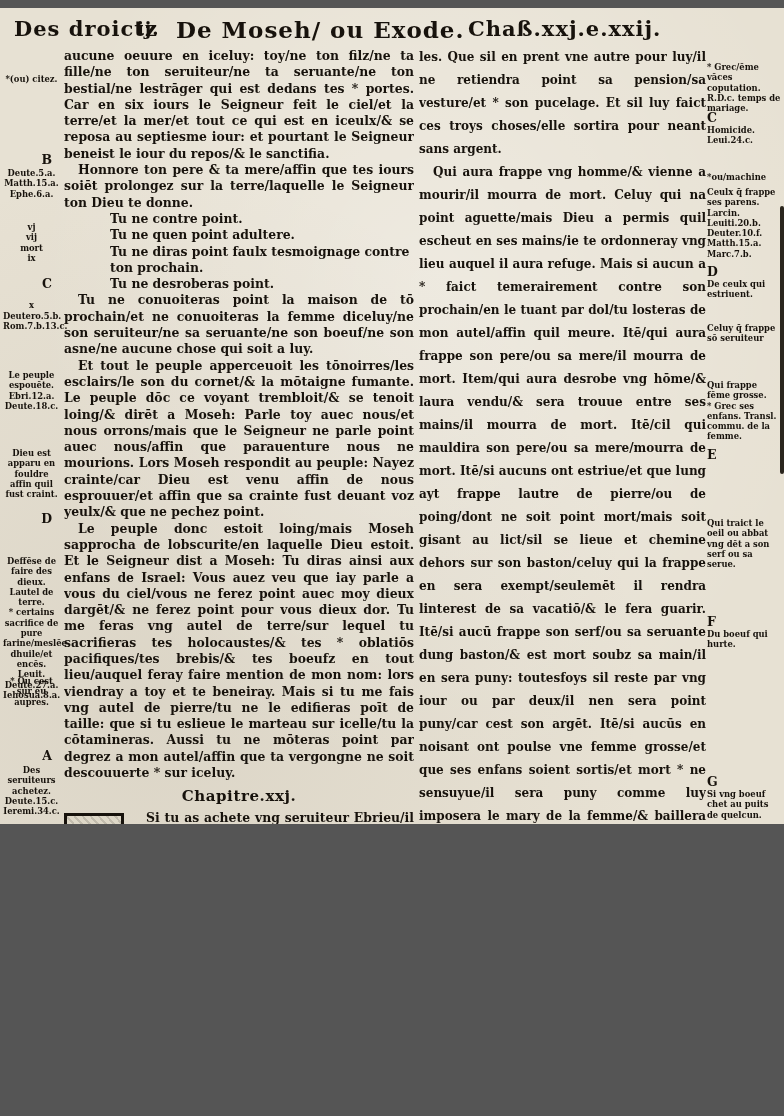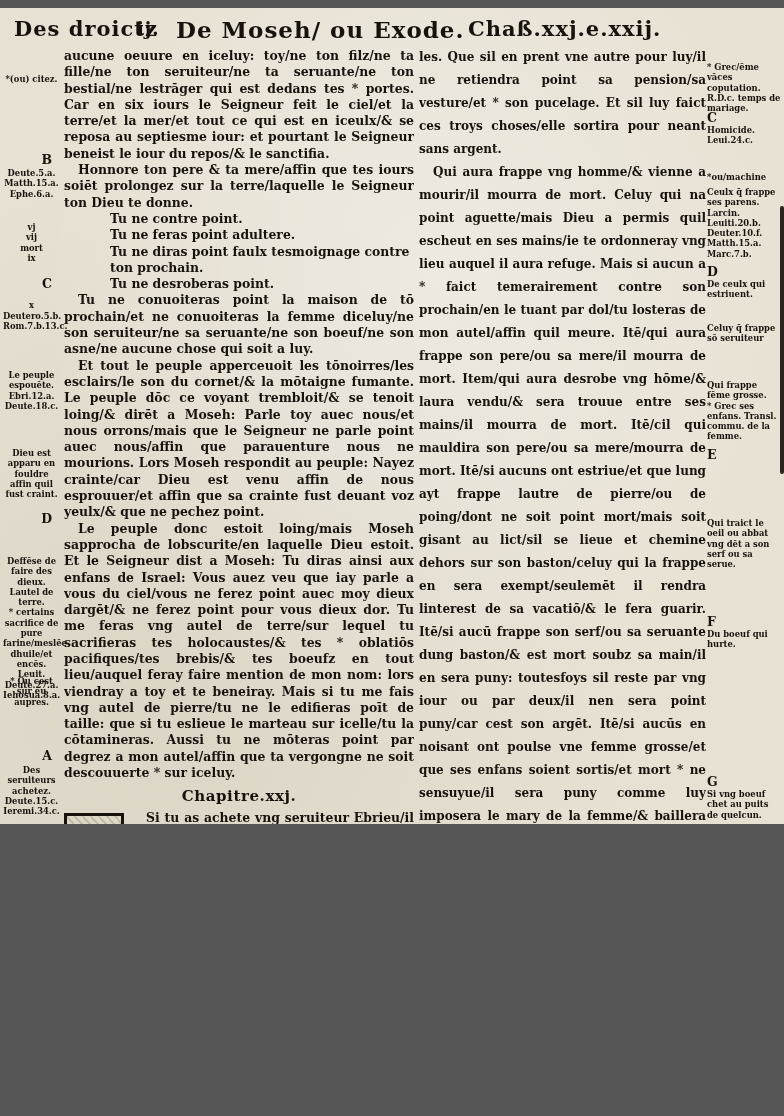--- a/index.html
+++ b/index.html
@@ -80,21 +80,21 @@
   <div class="note lnote" style="top:757px">Des seruiteurs achetez.
 Deute.15.c.
 Ieremi.34.c.</div>
   <div class="note lnote mletter" style="top:968px">B</div>
   <div class="note lnote" style="top:982px">La fille vēdue pour seruāte.</div>
 
   <div class="col col-left">
     <p class="para-cont">aucune oeuure en iceluy: toy/ne ton filz/ne ta fille/ne ton seruiteur/ne ta seruante/ne ton bestial/ne lestrāger qui est dedans tes * portes. Car en six iours le Seigneur feit le ciel/et la terre/et la mer/et tout ce qui est en iceulx/&amp; se reposa au septiesme iour: et pourtant le Seigneur beneist le iour du repos/&amp; le sanctifia.</p>
     <p class="para">Honnore ton pere &amp; ta mere/affin que tes iours soiēt prolongez sur la terre/laquelle le Seigneur ton Dieu te donne.</p>
     <div class="cmd">Tu ne contre point.</div>
-    <div class="cmd">Tu ne feras point adultere.</div>
+    <div class="cmd">Tu ne quen point adultere.</div>
     <div class="cmd">Tu ne diras point faulx tesmoignage contre ton prochain.</div>
     <div class="cmd">Tu ne desroberas point.</div>
     <p class="para">Tu ne conuoiteras point la maison de tō prochain/et ne conuoiteras la femme diceluy/ne son seruiteur/ne sa seruante/ne son boeuf/ne son asne/ne aucune chose qui soit a luy.</p>
     <p class="para">Et tout le peuple apperceuoit les tōnoirres/les esclairs/le son du cornet/&amp; la mōtaigne fumante. Le peuple dōc ce voyant trembloit/&amp; se tenoit loing/&amp; dirēt a Moseh: Parle toy auec nous/et nous orrons/mais que le Seigneur ne parle point auec nous/affin que parauenture nous ne mourions. Lors Moseh respondit au peuple: Nayez crainte/car Dieu est venu affin de nous esprouuer/et affin que sa crainte fust deuant voz yeulx/&amp; que ne pechez point.</p>
     <p class="para">Le peuple donc estoit loing/mais Moseh sapprocha de lobscurite/en laquelle Dieu estoit. Et le Seigneur dist a Moseh: Tu diras ainsi aux enfans de Israel: Vous auez veu que iay parle a vous du ciel/vous ne ferez point auec moy dieux dargēt/&amp; ne ferez point pour vous dieux dor. Tu me feras vng autel de terre/sur lequel tu sacrifieras tes holocaustes/&amp; tes * oblatiōs pacifiques/tes brebis/&amp; tes boeufz en tout lieu/auquel feray faire mention de mon nom: lors viendray a toy et te beneiray. Mais si tu me fais vng autel de pierre/tu ne le edifieras poīt de taille: que si tu eslieue le marteau sur icelle/tu la cōtamineras. Aussi tu ne mōteras point par degrez a mon autel/affin que ta vergongne ne soit descouuerte * sur iceluy.</p>
     <div class="chapter">Chapitre.xxj.</div>
     <p class="para-cont">
       <span class="initial">C</span>
     </p>
     <p class="para">Si tu as achete vng seruiteur Ebrieu/il te seruira six ans/et au septiesme il sortira franc pour neant. Sil est venu seulet/quil sorte seulet: sil a femme/sa femme aussi sorte auec luy. Si son seigneur luy a dōne feme/laquelle luy ait enfante filz ou filles/la femme &amp; les enfans dicelle seront a son seigneur: mais luy/il sortira seulet. Que si le seruiteur dist: Ie ayme mon seigneur/ma femme/&amp; mes enfans/ie ne sortiray point franc/son seigneur le face conuenir deuant les iuges/et approcher a la porte/et au posteau/et perce son aureille dune alesne/et il luy seruira tousiours.</p>

